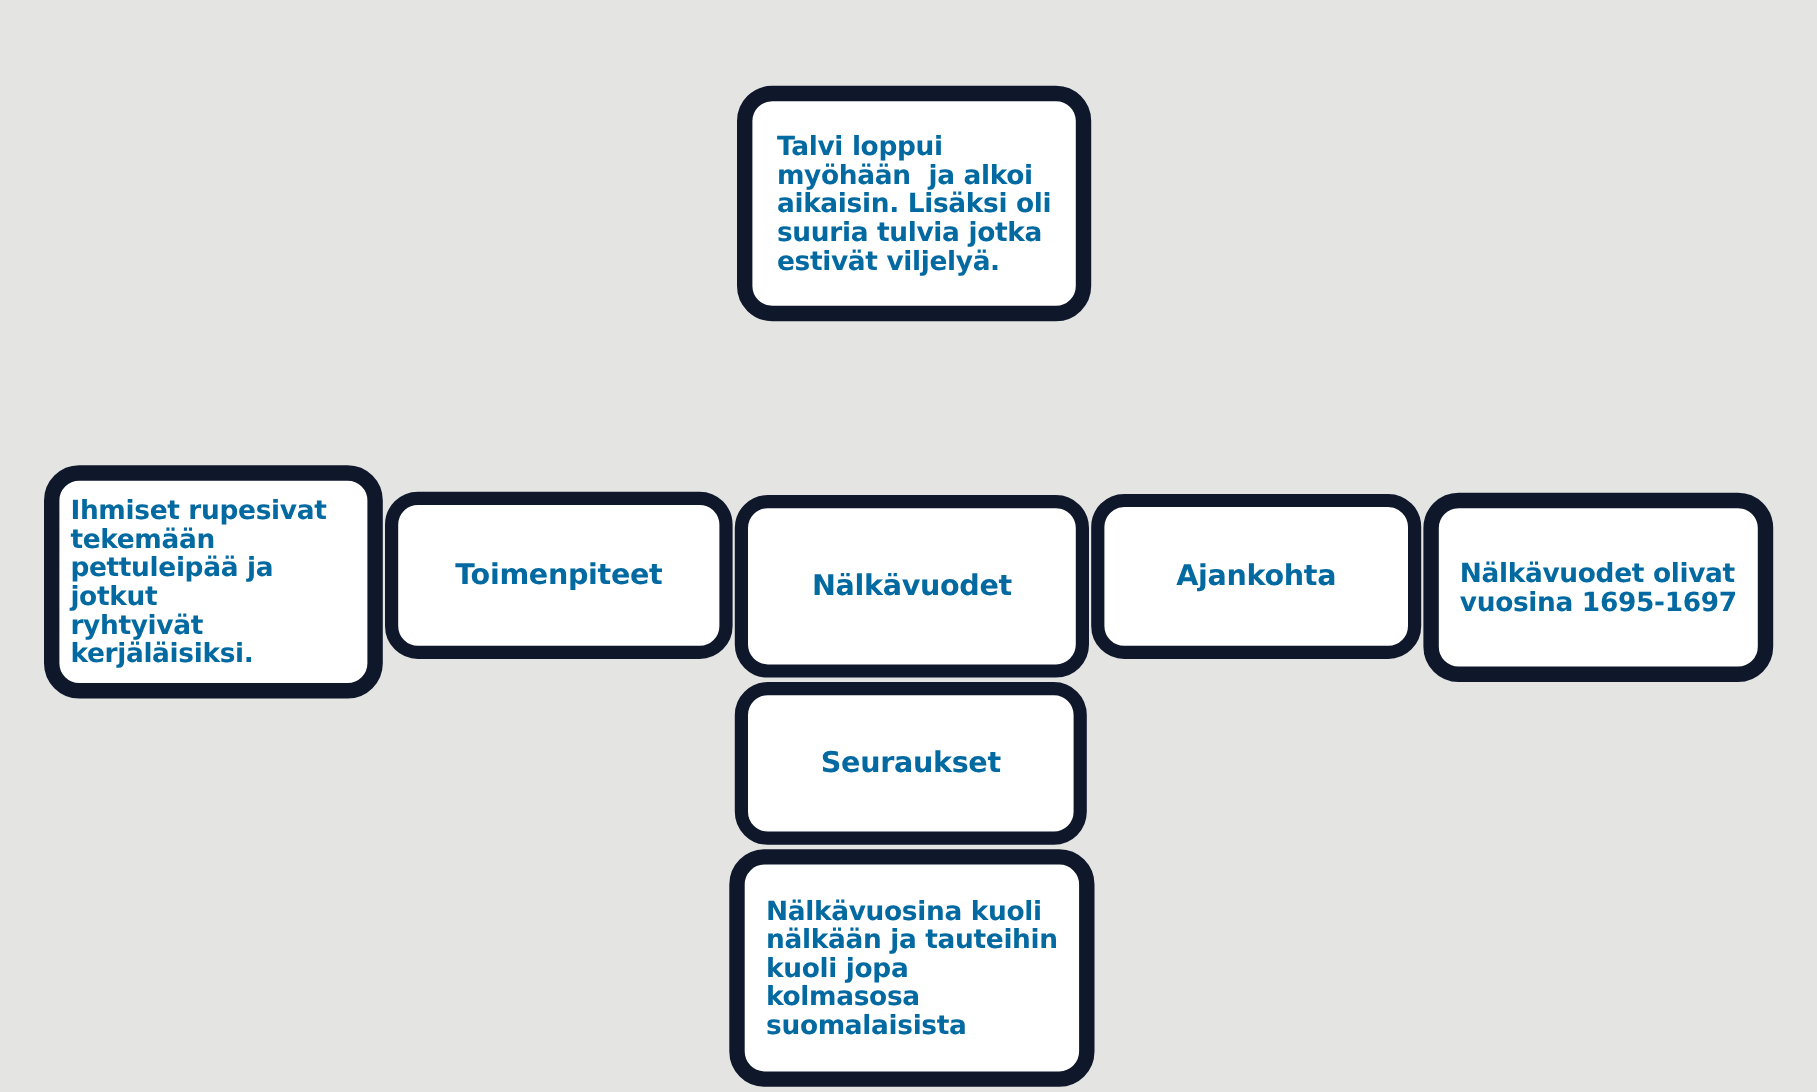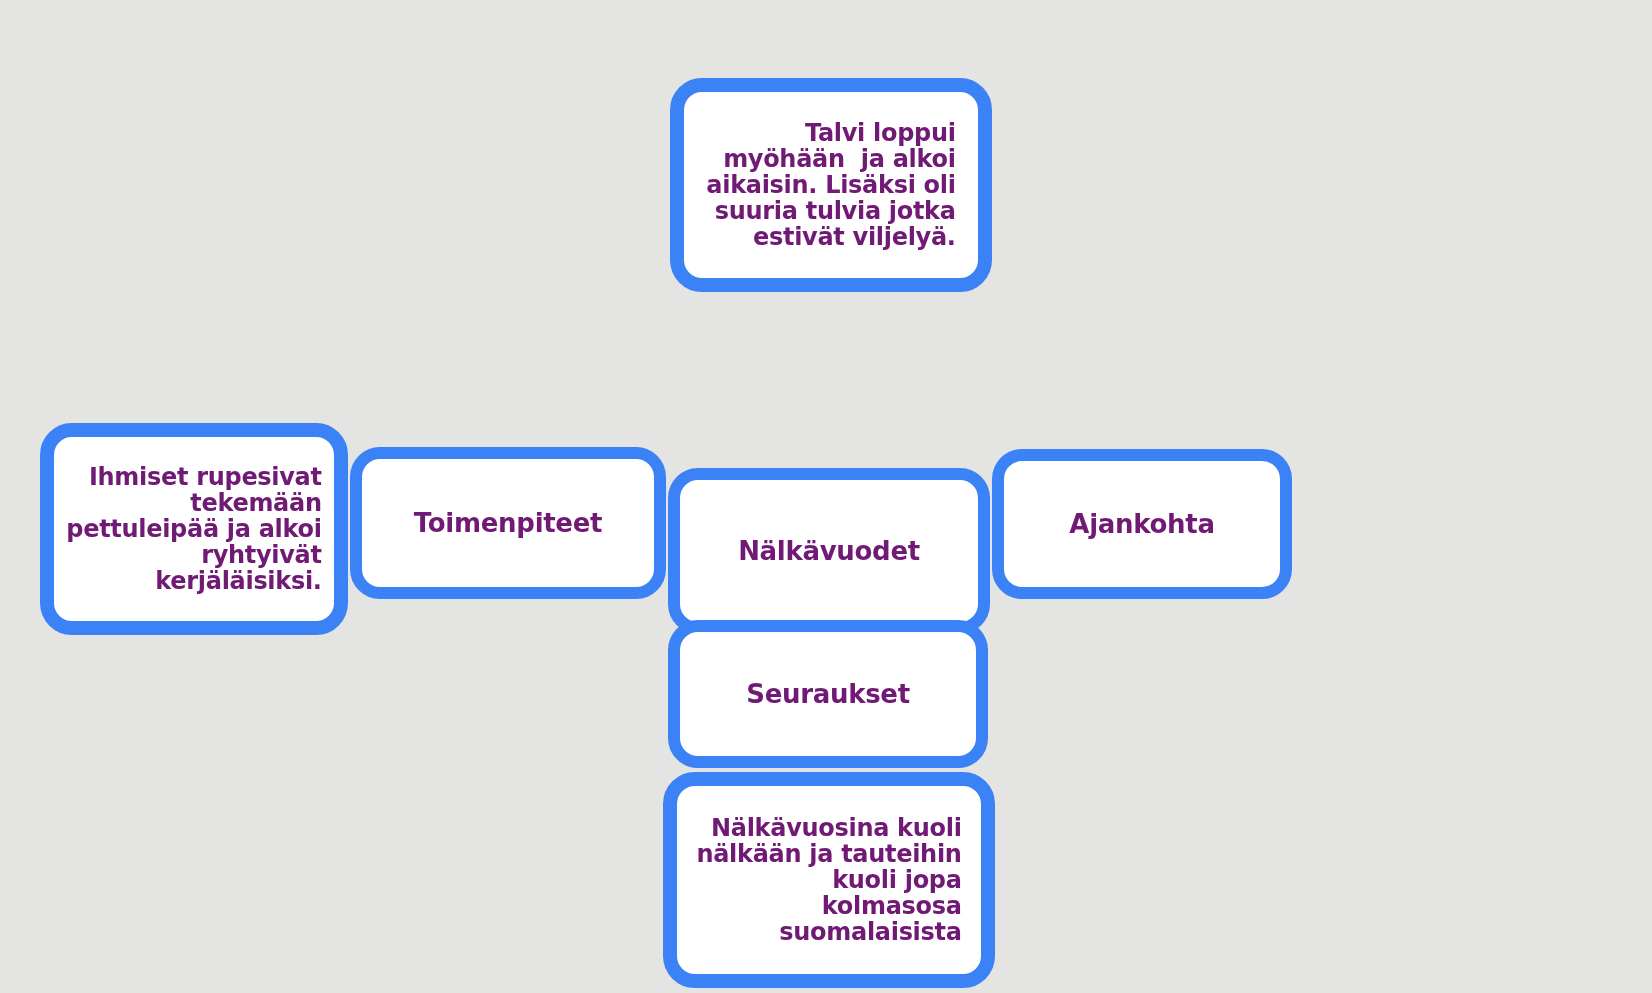--- a/index.html
+++ b/index.html
@@ -12,42 +12,42 @@
     width: 1652px;
     height: 993px;
     background: #e4e4e3;
     overflow: hidden;
     font-family: "DejaVu Sans", "Liberation Sans", sans-serif;
   }
   .popple {
     position: absolute;
     box-sizing: border-box;
     background: #ffffff;
-    border: 12px solid #3b82f6;
+    border: 12px solid #0f172a;
     border-radius: 30px;
     display: flex;
     align-items: center;
     justify-content: center;
-    text-align: right;
-    color: #701a75;
+    text-align: left;
+    color: #0369a1;
     font-weight: 700;
     cursor: default;
   }
   .popple .txt {
     white-space: pre-wrap;
     padding: 0 10px;
     letter-spacing: -0.3px;
   }
   .content { border-width: 14px; border-radius: 32px; font-size: 24px; line-height: 26px; }
   .label   { font-size: 26px; line-height: 28px; }
 
   
   .b-cause-detail   { left: 670px;  top: 78px;  width: 322px; height: 214px; }
   .b-syyt           { left: 668px;  top: 296px; width: 320px; height: 150px; }
-  .b-center         { left: 668px;  top: 450px; width: 322px; height: 166px; margin-top: 18px; }
+  .b-center         { left: 668px;  top: 450px; width: 322px; height: 166px; }
   .b-seuraukset     { left: 668px;  top: 620px; width: 320px; height: 148px; }
   .b-seuraus-detail { left: 663px;  top: 772px; width: 332px; height: 216px; }
 
   
   .b-toimenpide-detail { left: 40px;   top: 423px; width: 308px; height: 212px; }
   .b-toimenpiteet      { left: 350px;  top: 447px; width: 316px; height: 152px; }
   .b-ajankohta         { left: 992px;  top: 449px; width: 300px; height: 150px; }
   .b-ajankohta-detail  { left: 1294px; top: 448px; width: 318px; height: 172px; }
 </style>
 </head>
@@ -76,27 +76,31 @@
 suomalaisista</span>
   </div>
 
   <div class="popple label b-seuraukset">
     <span class="txt">Seuraukset</span>
   </div>
 
   <div class="popple content b-toimenpide-detail">
     <span class="txt">Ihmiset rupesivat
 tekemään
-pettuleipää ja alkoi
+pettuleipää ja jotkut
 ryhtyivät
 kerjäläisiksi.</span>
   </div>
 
   <div class="popple label b-toimenpiteet">
     <span class="txt">Toimenpiteet</span>
   </div>
 
   <div class="popple label b-ajankohta">
     <span class="txt">Ajankohta</span>
   </div>
 
+  <div class="popple content b-ajankohta-detail">
+    <span class="txt">Nälkävuodet olivat
+vuosina 1695-1697</span>
+  </div>
 
 </div>
 
 </body></html>

